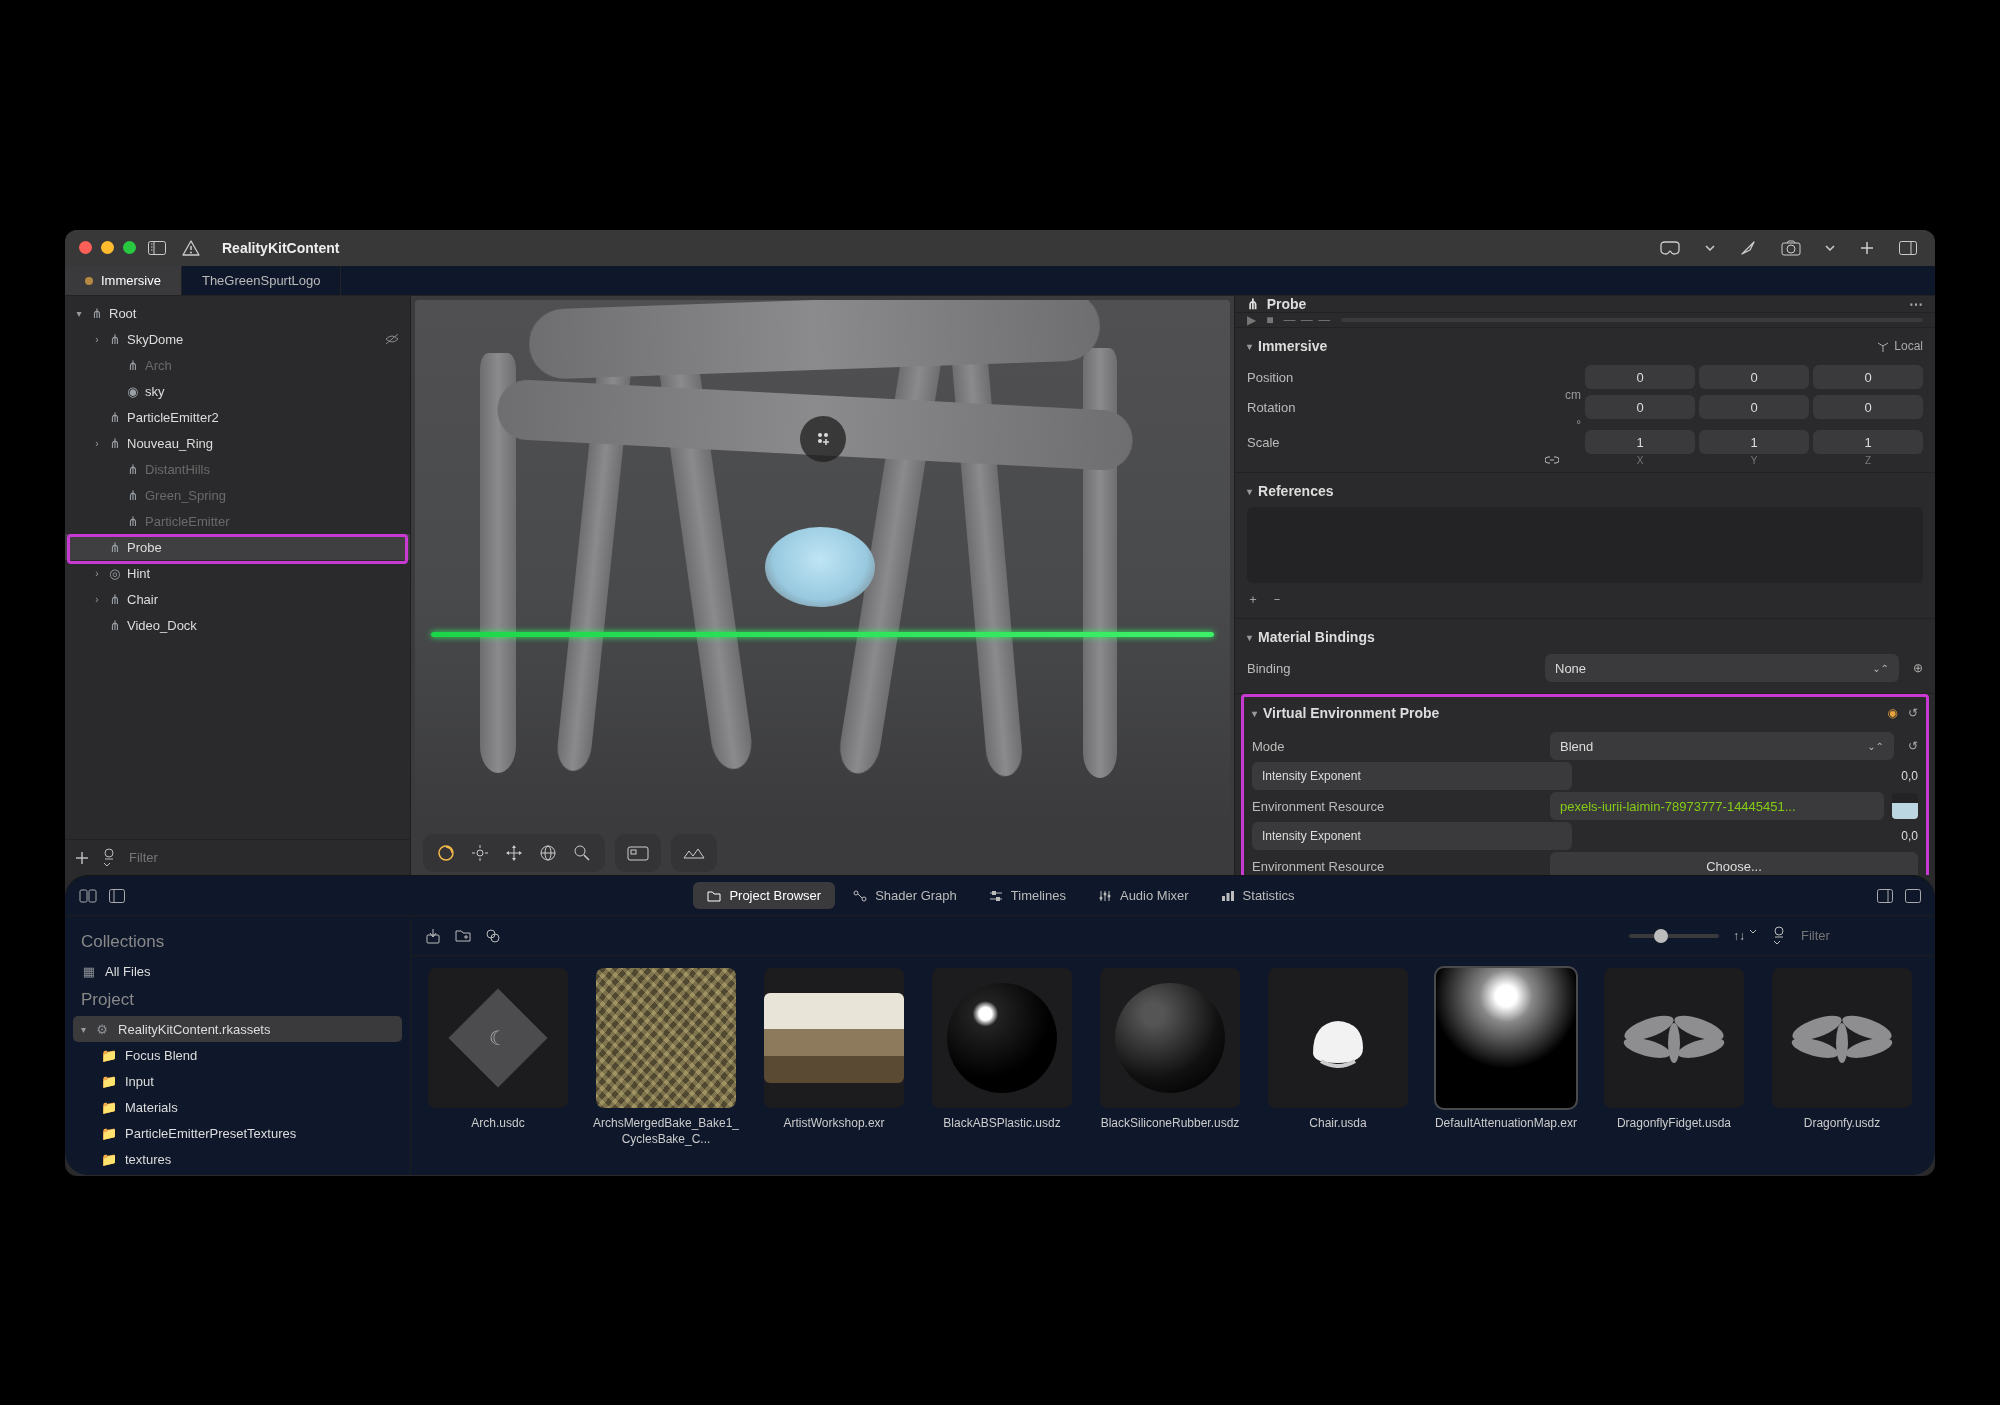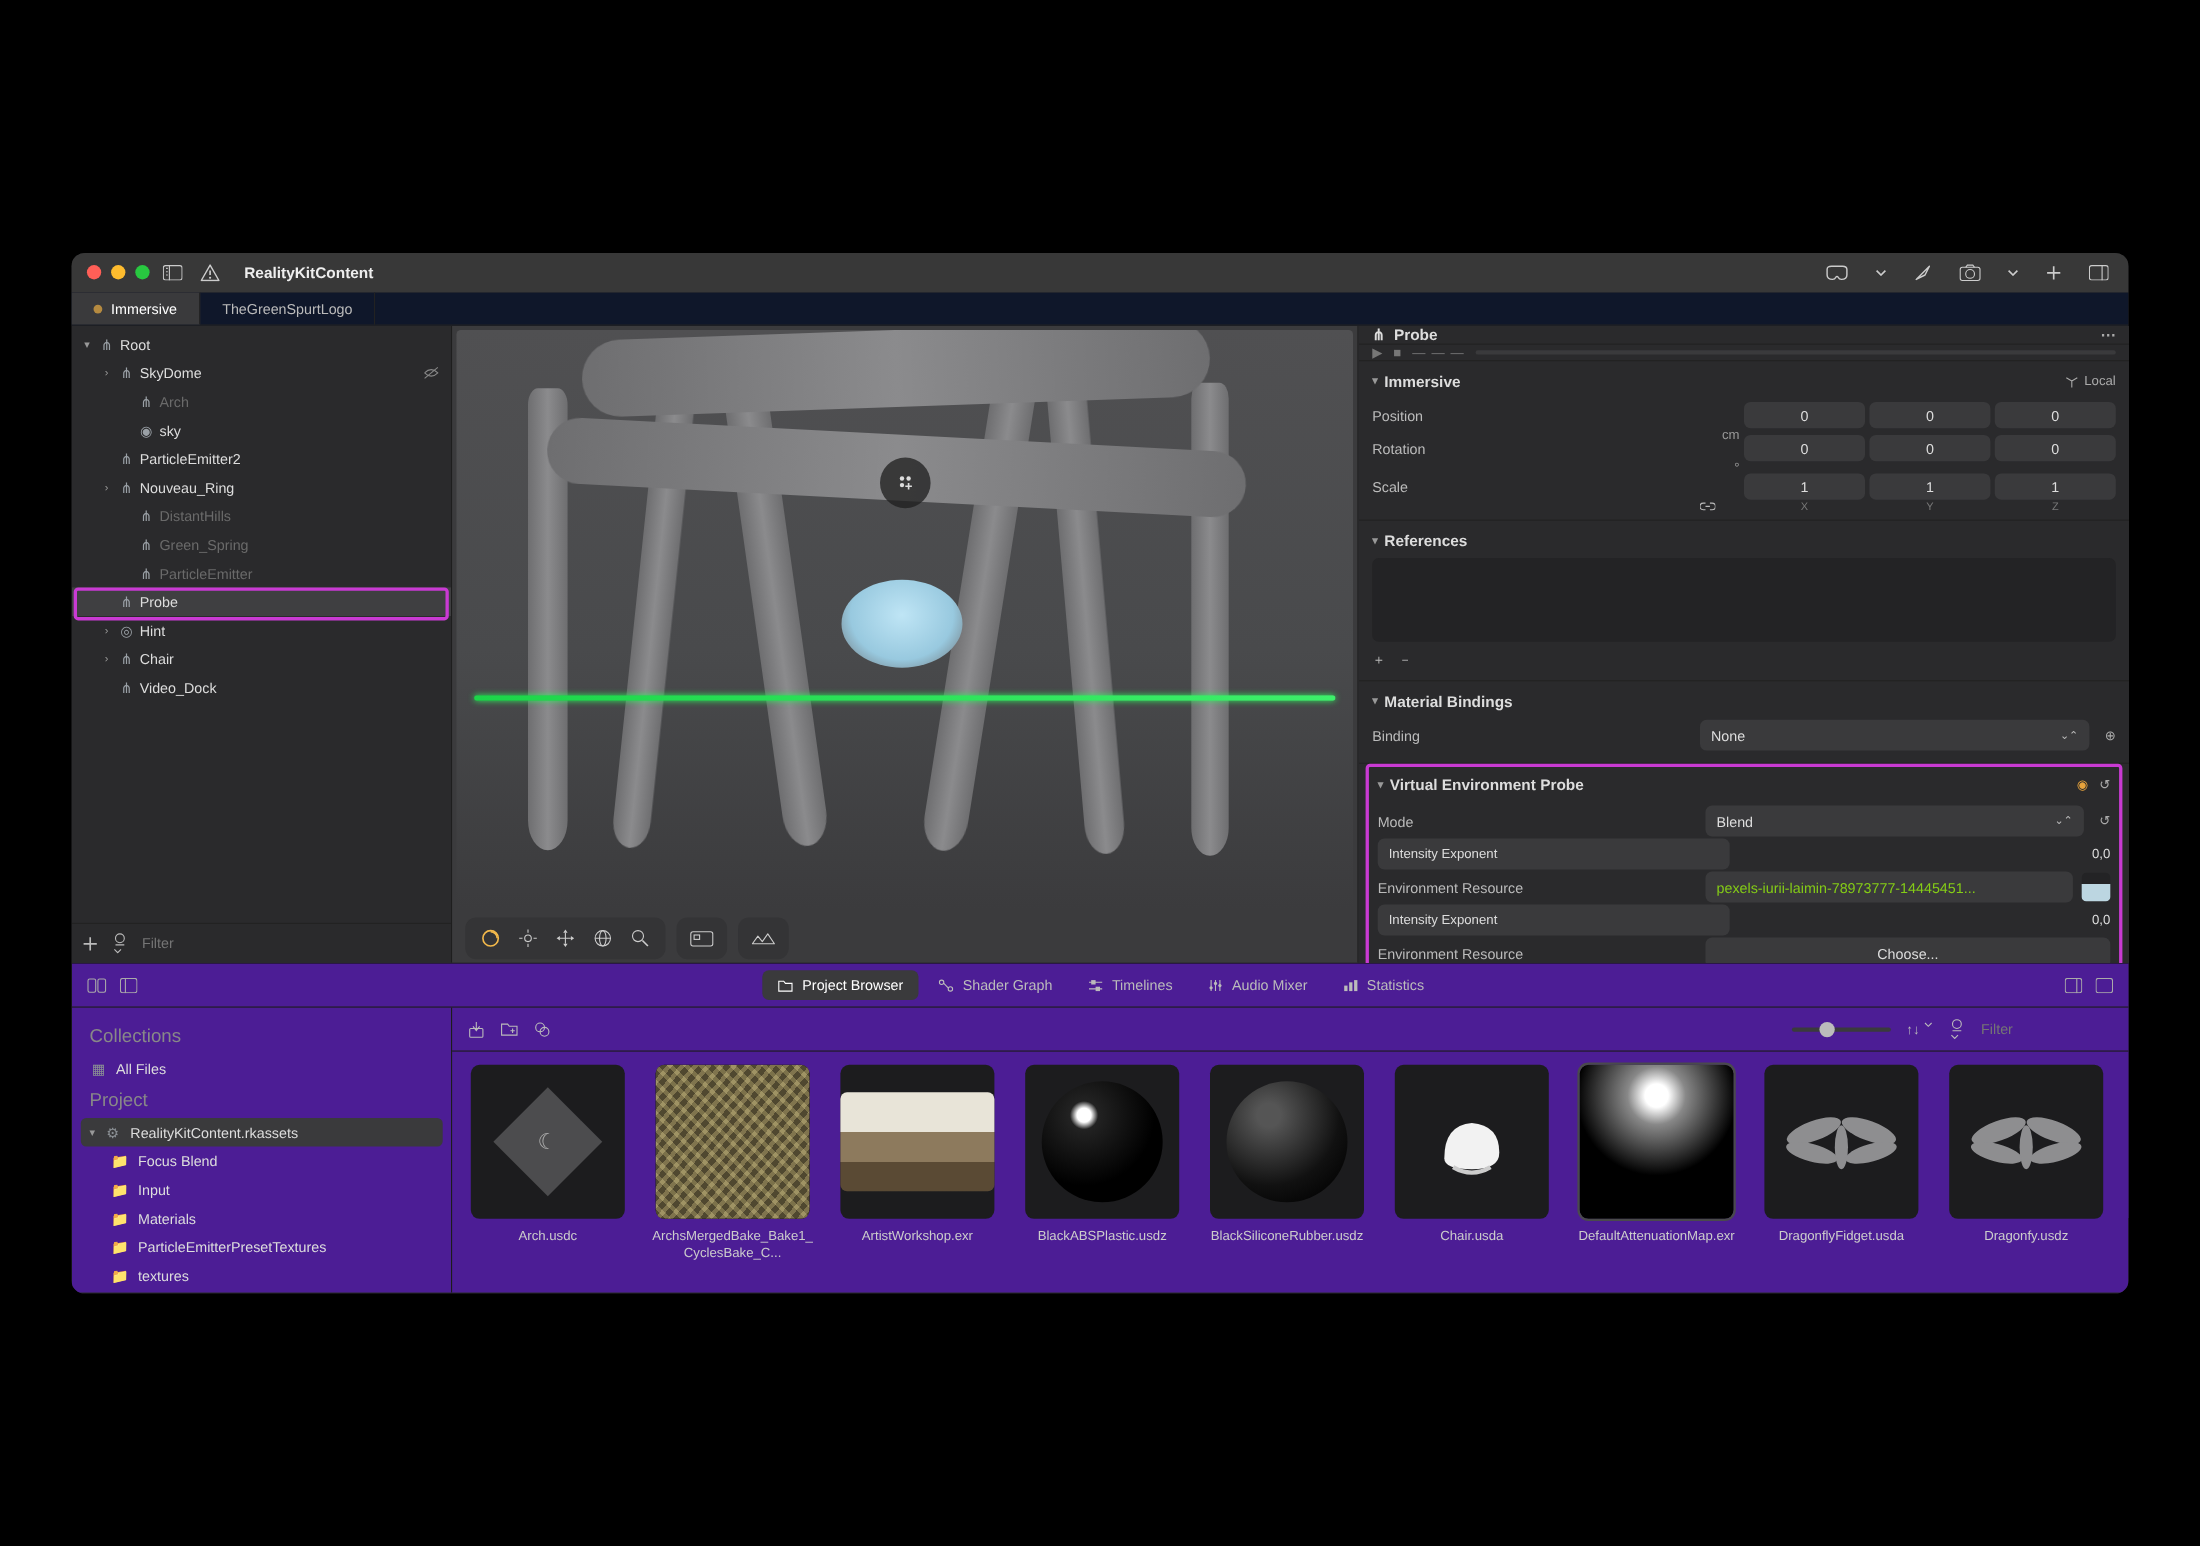--- a/index.html
+++ b/index.html
@@ -98,21 +98,21 @@
     .refbox{height:76px;background:#232325;border-radius:6px;}
     .plusminus{display:flex;gap:12px;padding-top:8px;color:#bbb;}
     .vep-box{border:3px solid #c93ad3;border-radius:4px;padding:8px;margin:0 6px 8px 6px;}
     .slab{background:#3a3a3c;border-radius:6px;height:28px;display:flex;align-items:center;padding:0 10px;}
     .valr{color:#ddd;text-align:right;min-width:46px;}
     .orange{color:#84cc16;}
     .thumb{width:26px;height:26px;border-radius:4px;background:linear-gradient(#232325 40%,#bcd6e1 40%);}
     .choosebtn{flex:1;height:28px;background:#3a3a3c;border-radius:6px;display:flex;align-items:center;justify-content:center;font-size:13px;}
     .addcomp{height:40px;display:flex;align-items:center;justify-content:center;border-top:1px solid #222;font-size:14px;color:#ddd;}
     
-    .bottom{height:300px;border-top:1px solid #151515;display:flex;flex-direction:column;background:#4c1d95;}
+    .bottom{height:300px;border-top:1px solid #151515;display:flex;flex-direction:column;background:#0f172a;border-radius:23px;}
     .btabs{height:40px;display:flex;align-items:center;padding:0 10px;gap:4px;border-bottom:1px solid #1c1c1c;}
     .btabs .sp{flex:1;}
     .btab{padding:6px 14px;font-size:13px;color:#bbb;border-radius:6px;display:flex;gap:8px;align-items:center;}
     .btab.active{background:#3a3a3c;color:#fff;}
     .bsplit{flex:1;display:flex;min-height:0;}
     .bleft{width:346px;border-right:1px solid #1c1c1c;padding:10px 8px;overflow:auto;}
     .bleft .hdr{color:#888;font-size:17px;margin:6px 8px;}
     .bli{display:flex;align-items:center;gap:8px;height:26px;padding:0 8px;border-radius:5px;font-size:13px;color:#ddd;}
     .bli.sel{background:#3a3a3c;}
     .bli .ic2{width:16px;color:#8a8f94;text-align:center;}

